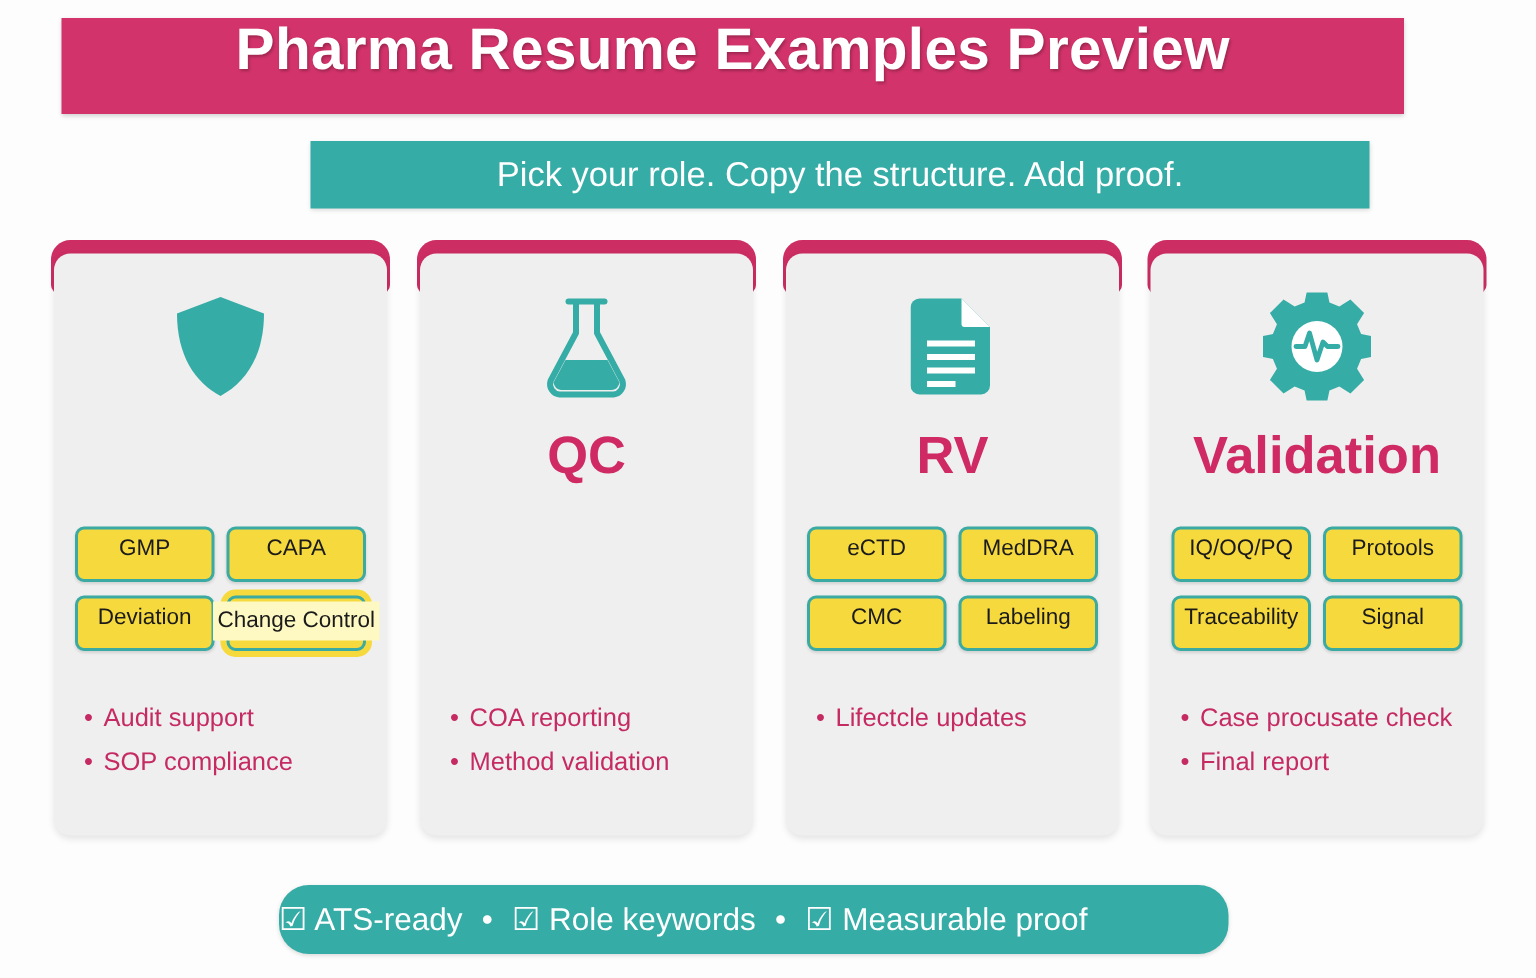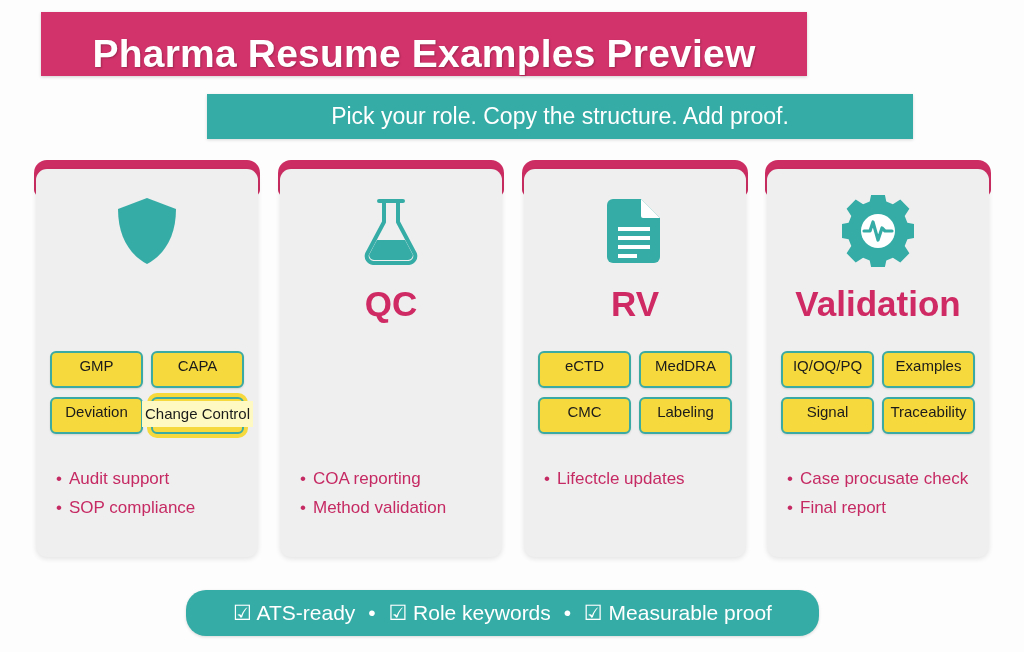--- a/index.html
+++ b/index.html
@@ -13,25 +13,25 @@
     font-family: "Liberation Sans", sans-serif;
     overflow: hidden;
     position: relative;
   }
 
   
   .title-banner {
     position: absolute;
     left: 41px;
     top: 12px;
-    width: 766px;
+    width: 895px;
     height: 64px;
     background: #d2336a;
     display: flex;
-    align-items: flex-end;
+    align-items: flex-start;
     justify-content: center;
     box-shadow: 0 1px 3px rgba(0,0,0,0.18);
   }
   .title-banner .title-text {
     color: #ffffff;
     font-size: 39px;
     font-weight: bold;
     letter-spacing: 0.2px;
     text-shadow: 1px 1px 2px rgba(0,0,0,0.25);
     white-space: nowrap;
@@ -182,21 +182,20 @@
   
   .footer-bar {
     position: absolute;
     left: 186px;
     top: 590px;
     width: 633px;
     height: 46px;
     background: #36aca6;
     display: flex;
     align-items: center;
-    justify-content: center;
     box-shadow: 0 1px 3px rgba(0,0,0,0.15);
     border-radius: 20px;
   }
   .footer-text {
     color: #ffffff;
     font-size: 21px;
     white-space: nowrap;
   }
   .footer-sep { padding: 0 7px; }
 </style>
@@ -284,23 +283,23 @@
       <div class="card-icon">
         <svg width="72" height="72" viewBox="0 0 72 72">
           <path d="M29.5 2 L42.5 2 L44.3 10.6 L50.9 13.3 L58.3 8.6 L67.4 17.7 L62.7 25.1 L65.4 31.7 L74 33.5 L74 46.5 L65.4 48.3 L62.7 54.9 L67.4 62.3 L58.3 71.4 L50.9 66.7 L44.3 69.4 L42.5 78 L29.5 78 L27.7 69.4 L21.1 66.7 L13.7 71.4 L4.6 62.3 L9.3 54.9 L6.6 48.3 L-2 46.5 L-2 33.5 L6.6 31.7 L9.3 25.1 L4.6 17.7 L13.7 8.6 L21.1 13.3 L27.7 10.6 Z" fill="#36aca6" transform="translate(0,-4) scale(1.0)"></path>
           <circle cx="36" cy="36" r="17" fill="#ffffff"></circle>
           <path d="M22 36 L28 36 L31 27 L36 45 L40 33 L43 36 L50 36" fill="none" stroke="#36aca6" stroke-width="3.2" stroke-linejoin="round" stroke-linecap="round"></path>
         </svg>
       </div>
       <div class="card-heading">Validation</div>
       <div class="chips">
         <div class="chip"><span class="chip-label">IQ/OQ/PQ</span></div>
-        <div class="chip"><span class="chip-label">Examples</span></div>
+        <div class="chip"><span class="chip-label">Protools</span></div>
+        <div class="chip"><span class="chip-label">Traceability</span></div>
         <div class="chip"><span class="chip-label">Signal</span></div>
-        <div class="chip"><span class="chip-label">Traceability</span></div>
       </div>
       <div class="bullets">
         <div class="bullet"><span class="dot">•</span><span>Case procusate check</span></div>
         <div class="bullet"><span class="dot">•</span><span>Final report</span></div>
       </div>
     </div>
   </div>
 
 </div>
 

